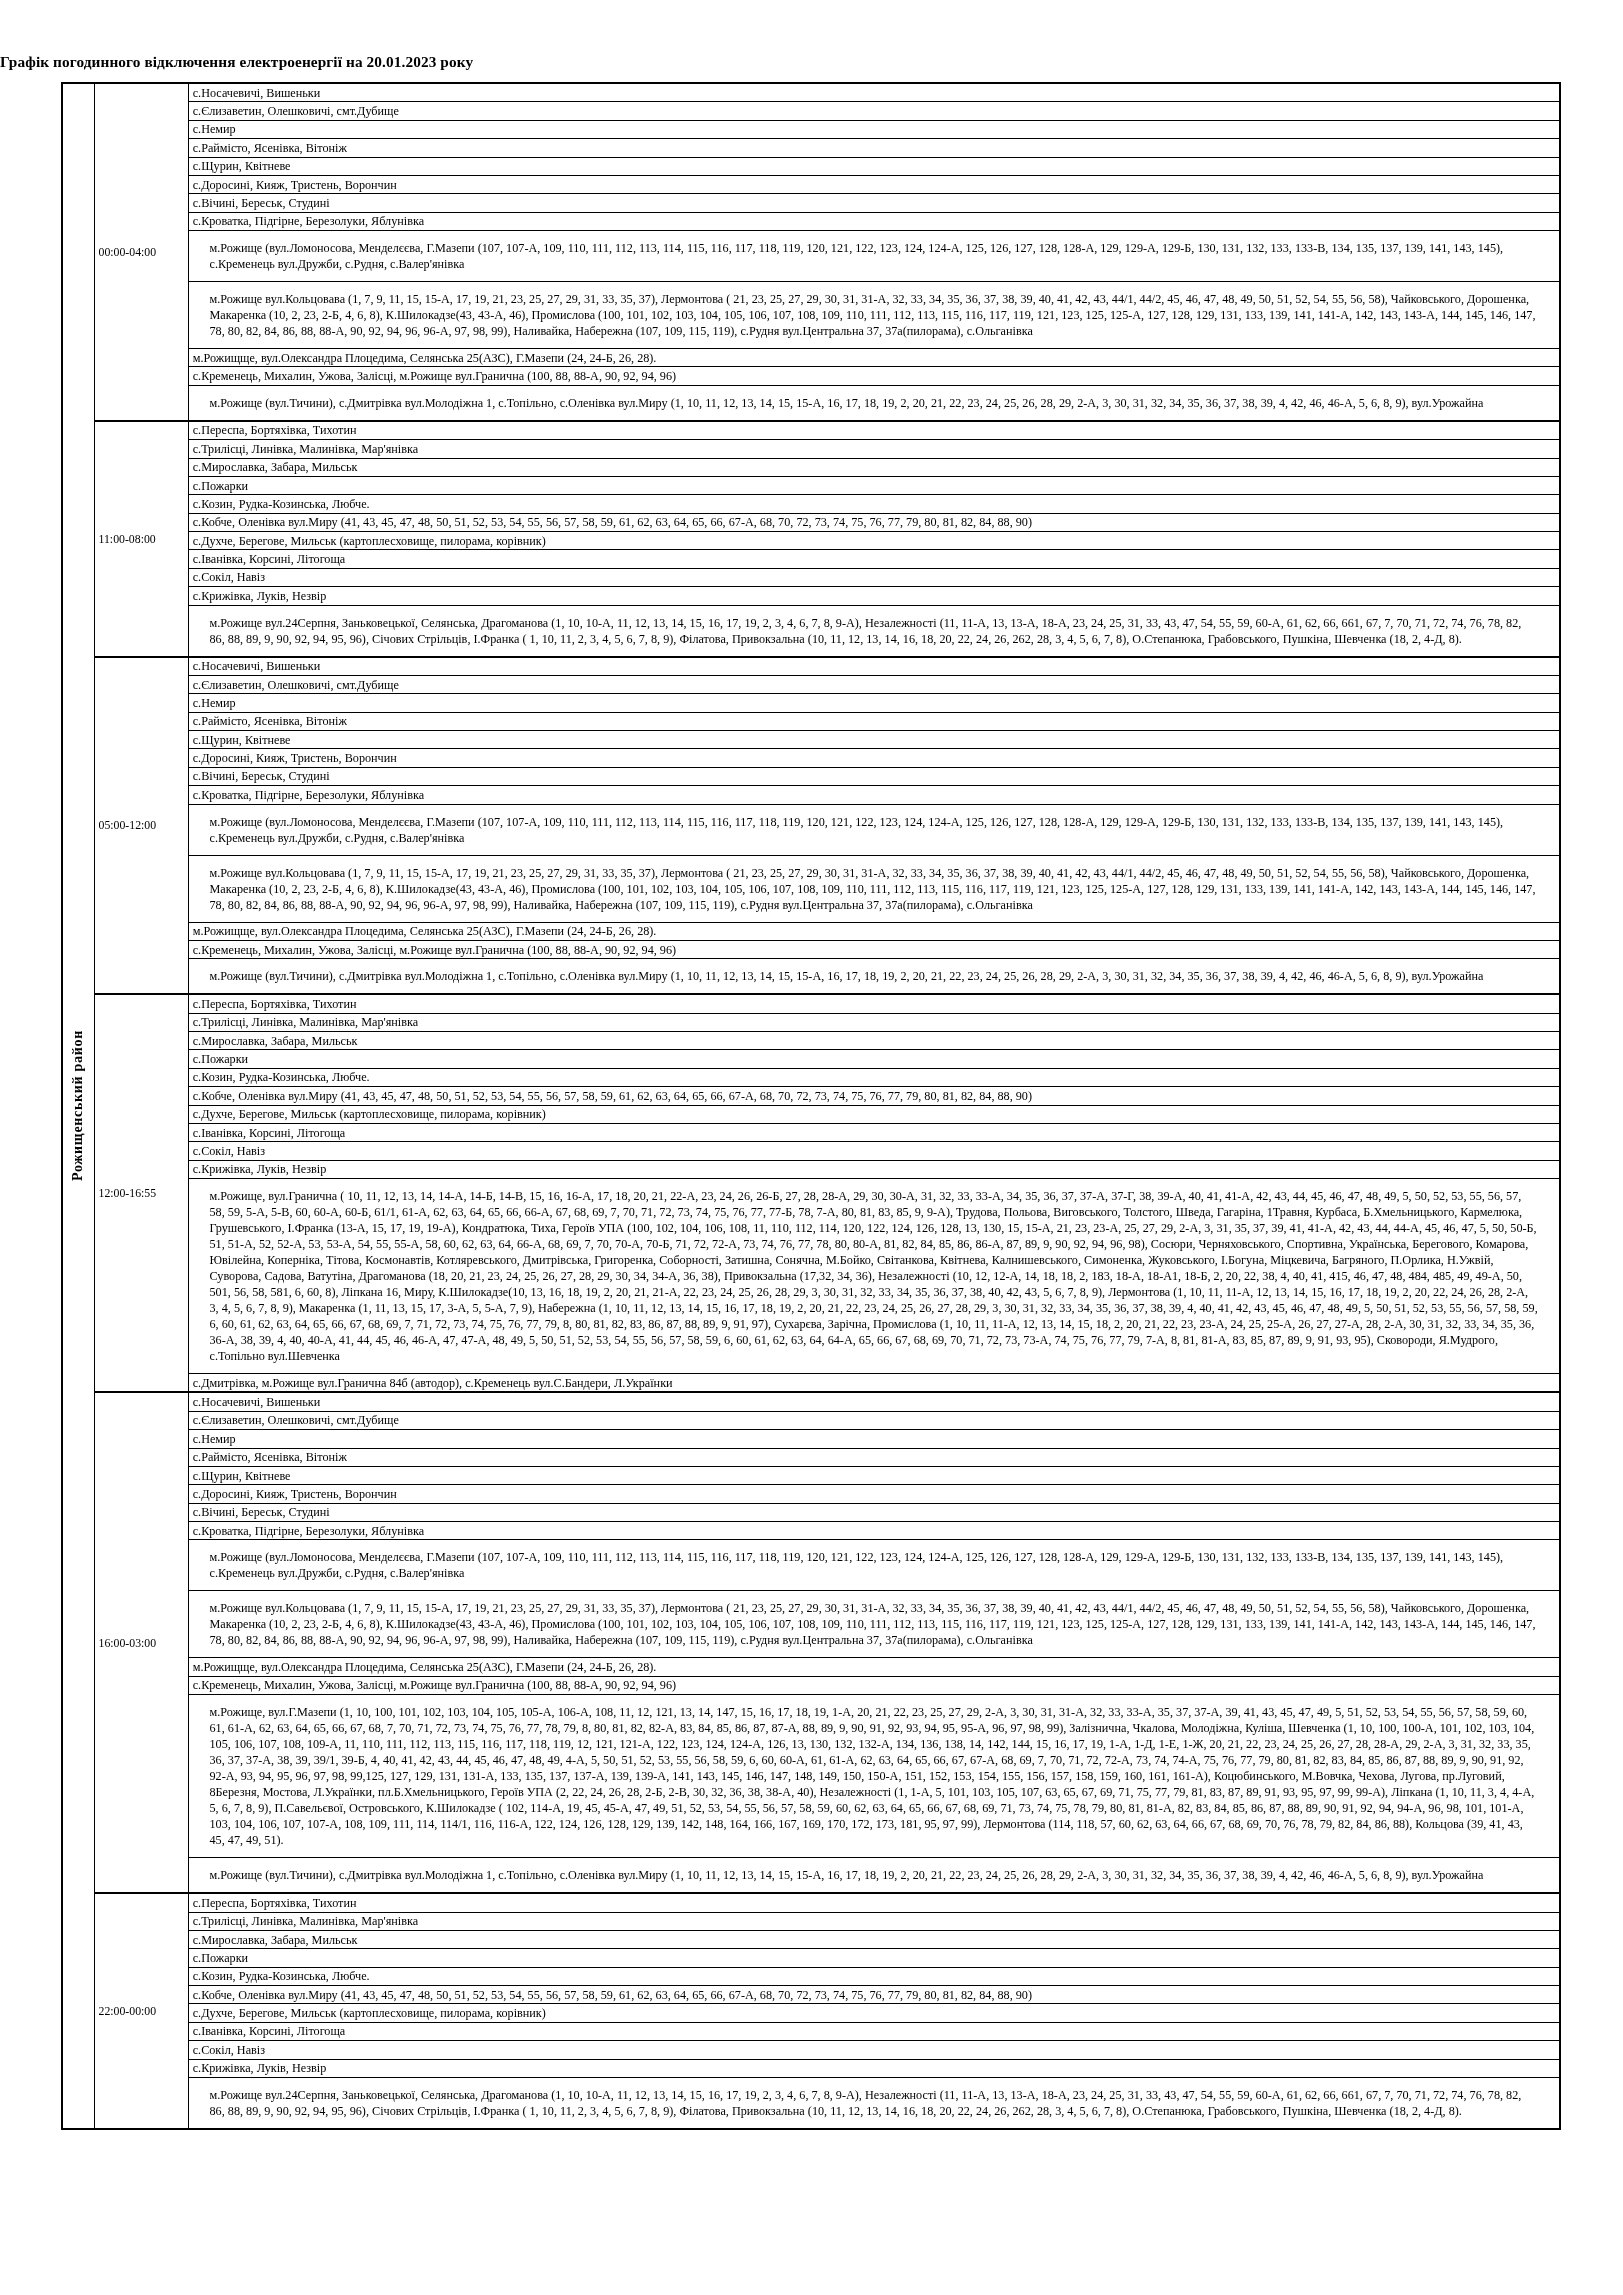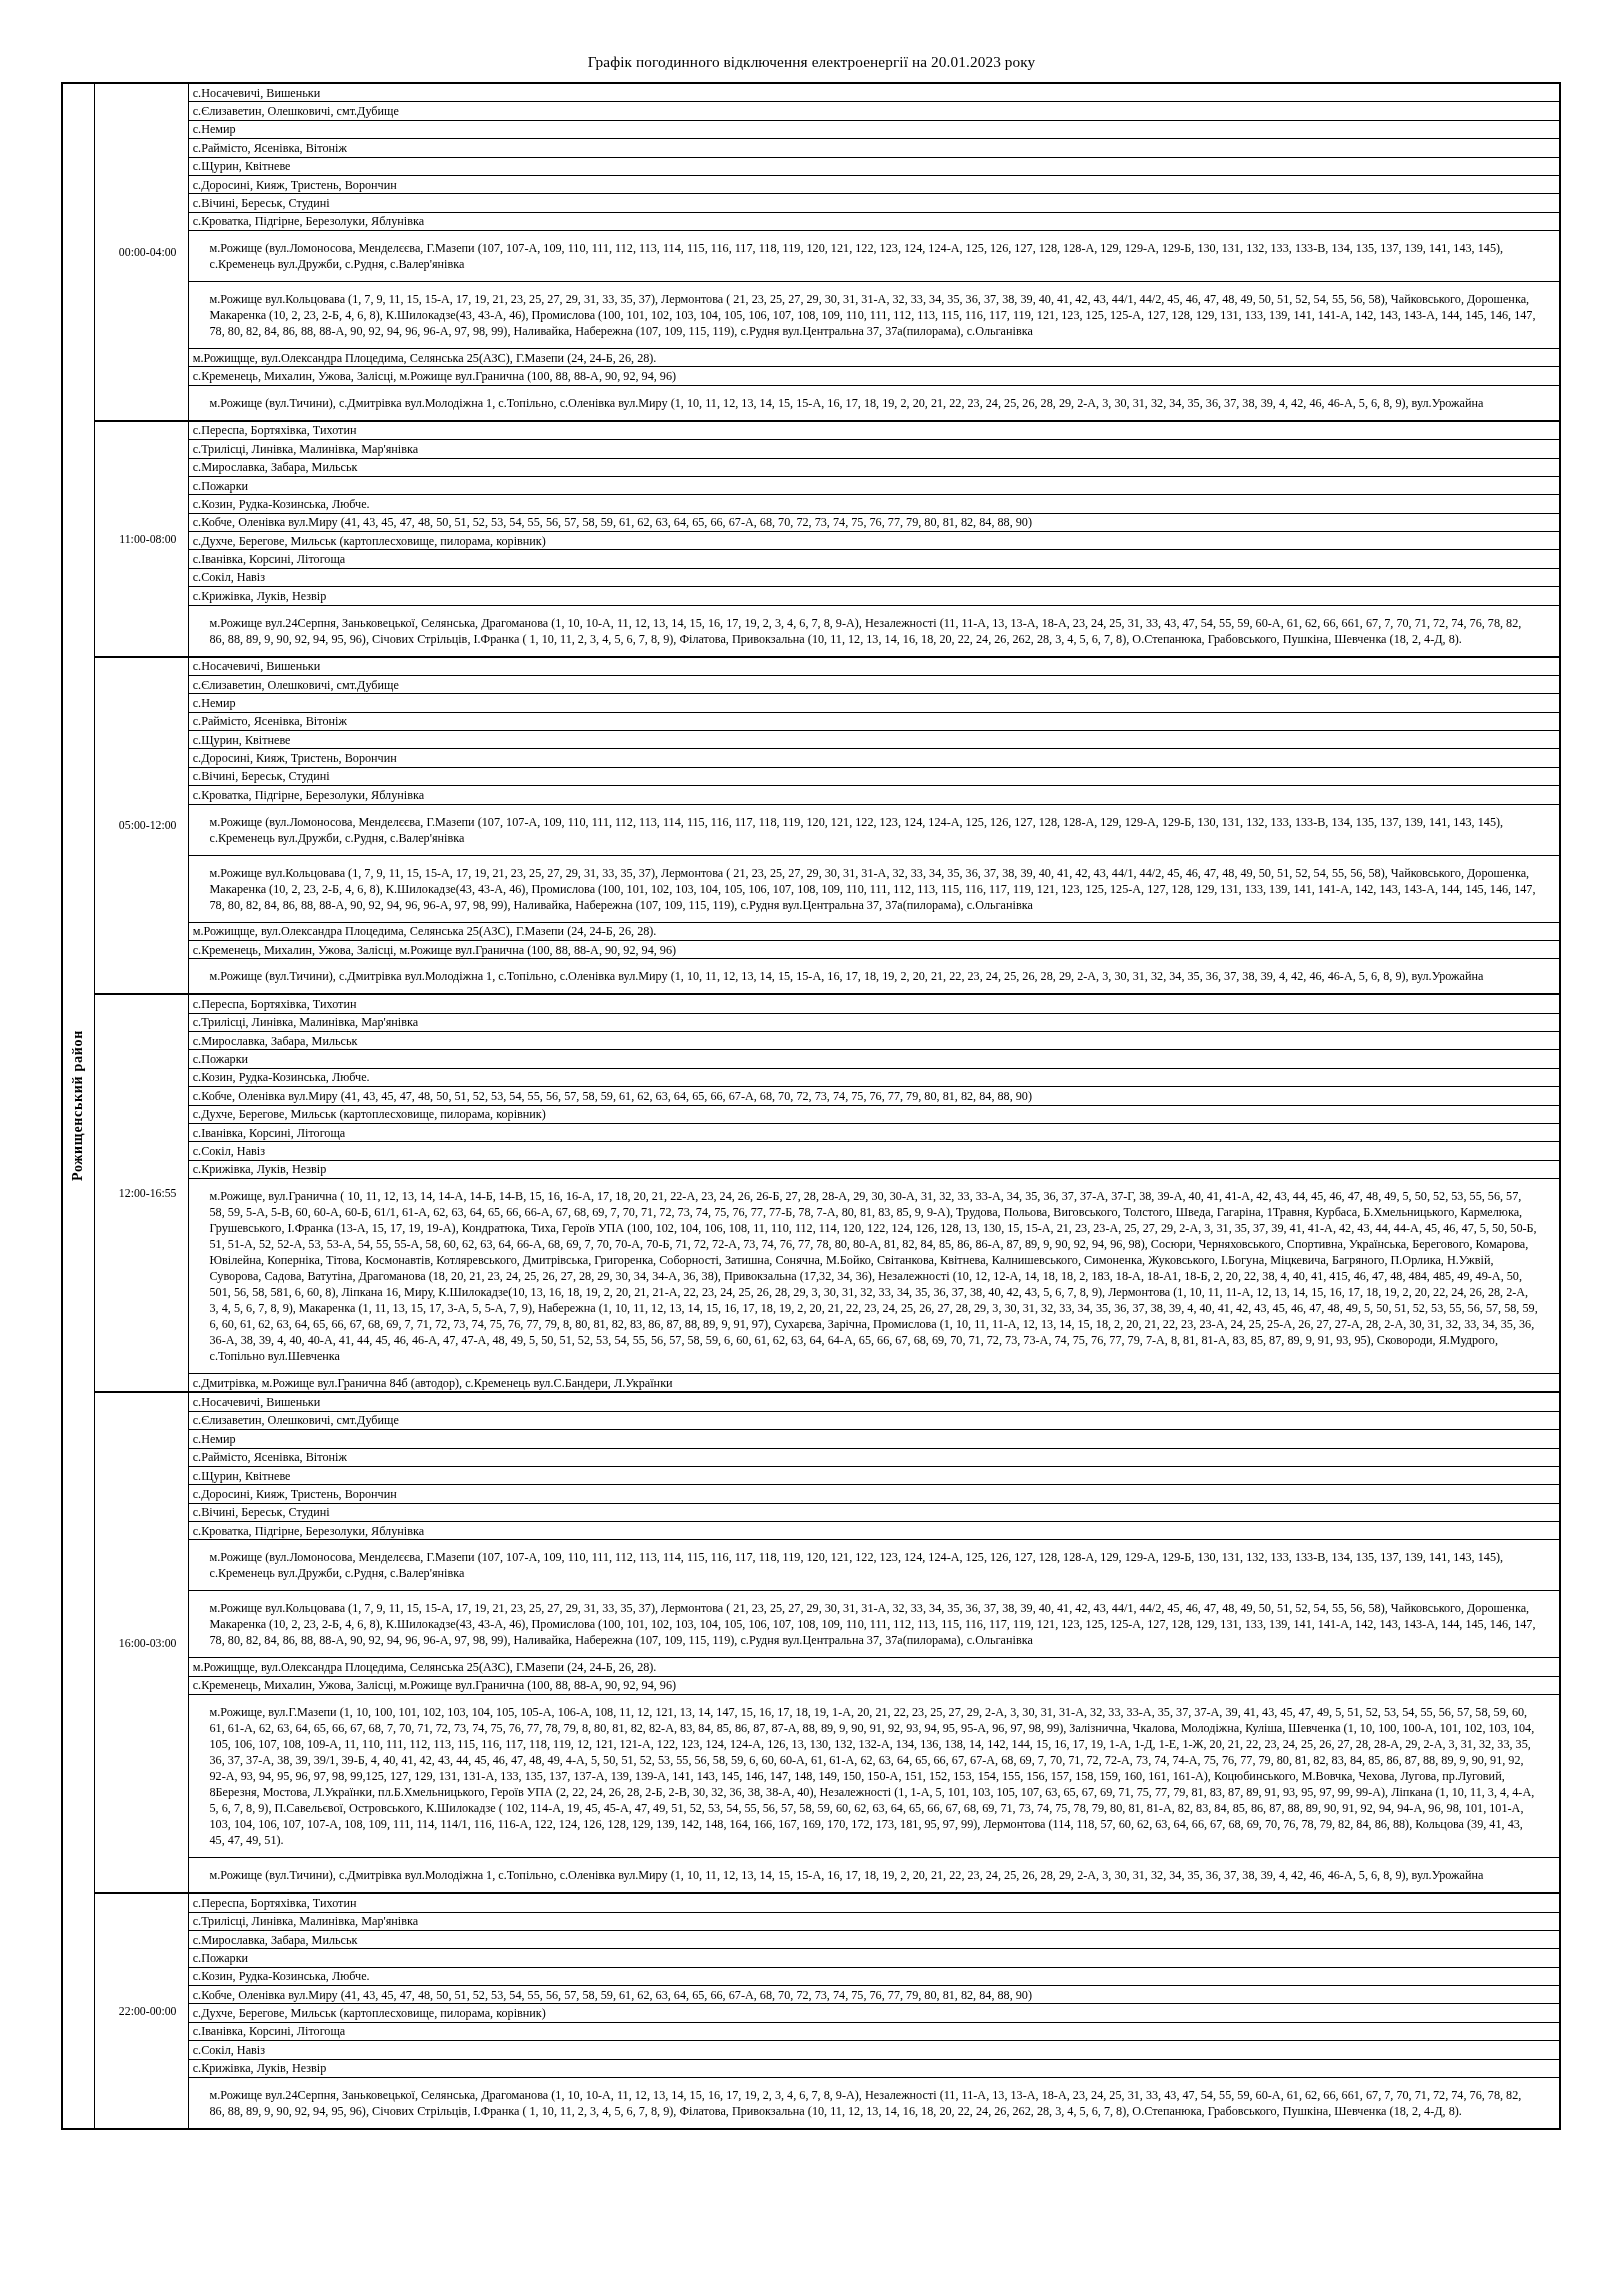--- a/index.html
+++ b/index.html
@@ -1,22 +1,22 @@
 <!DOCTYPE html>
 <html style="font-size:11px"><head>
 <meta charset="utf-8">
 <style>
   html,body{margin:0;padding:0;background:#ffffff;}
   body{width:1623px;height:2295px;color:#000;font-family:"Liberation Serif",serif;position:relative;}
-  .title{text-align:center;font-weight:normal;font-size:15.3px;padding-top:53px;letter-spacing:0.1px;}
+  .title{font-weight:bold;font-size:15.3px;padding-top:53px;letter-spacing:0.1px;}
   table.sched{border-collapse:collapse;margin:11px 0 0 61px;width:1500px;table-layout:fixed;border:2.1px solid #000;}
   td{border:1.4px solid #000;font-size:12.2px;line-height:16px;vertical-align:middle;word-wrap:break-word;}
   .area-cell{padding:0.7px 4.2px;}
   .area-cell.para{padding:9px 21px;}
-  .time-cell{text-align:right;font-size:11.8px;padding:11px;}
+  .time-cell{text-align:left;font-size:11.8px;padding:4px;}
   .district-cell{text-align:center;vertical-align:middle;}
   .vertical-label{writing-mode:vertical-rl;transform:rotate(180deg);font-weight:bold;font-size:14px;margin:0 auto;white-space:nowrap;letter-spacing:0.7px;}
   tr.block-start td{border-top:2.1px solid #000;}
 </style>
 </head>
 <body>
 
 <div class="page">
   <div class="title">Графік погодинного відключення електроенергії на 20.01.2023 року</div>
   <table class="sched">

